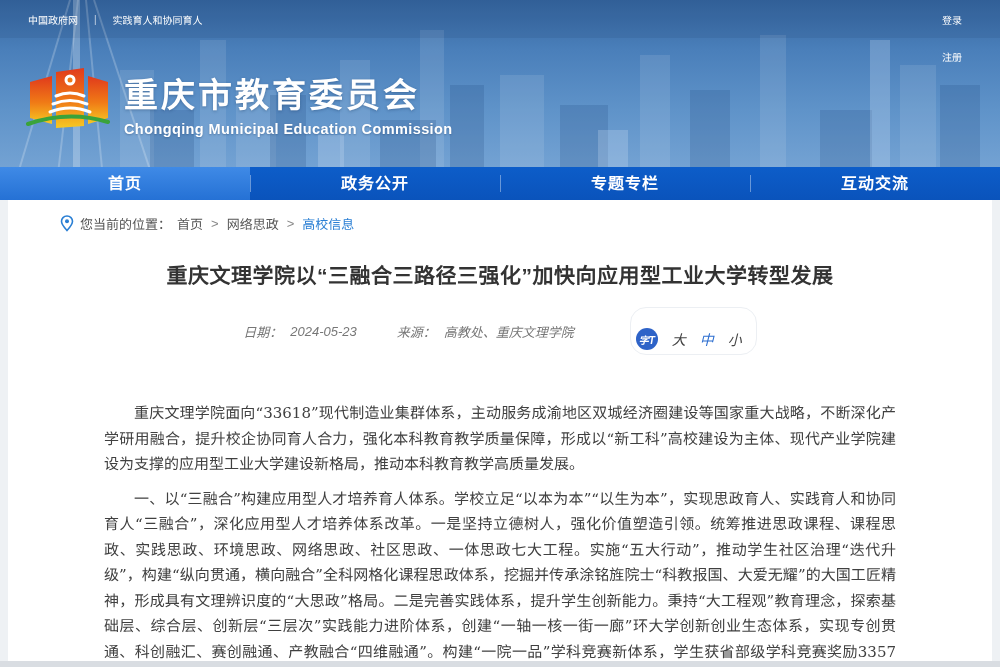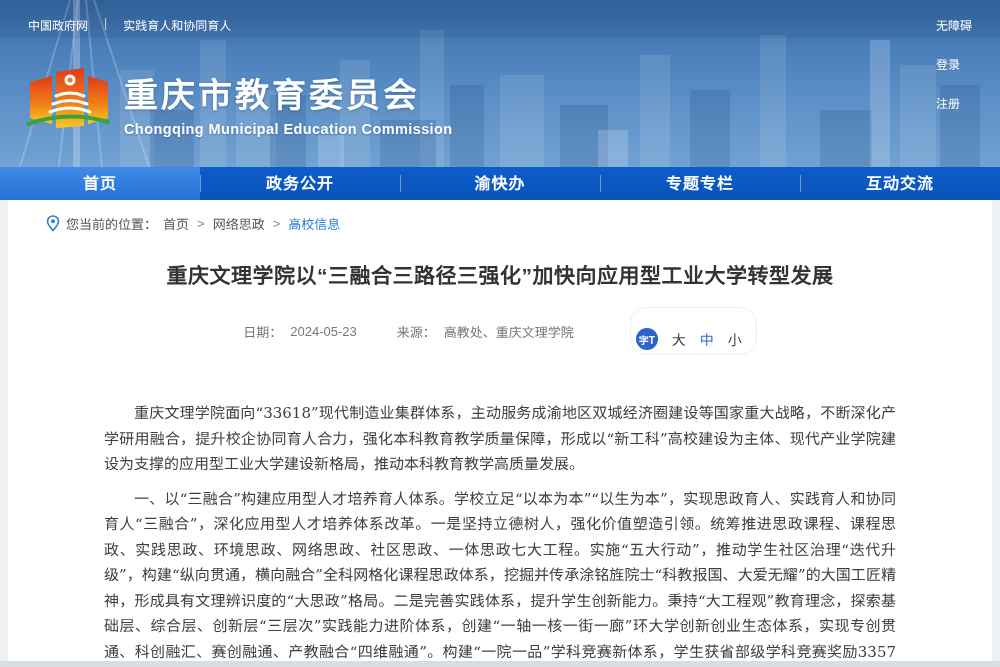--- a/index.html
+++ b/index.html
@@ -13,22 +13,22 @@
   }
   
   .banner {
     position:relative; height:200px;
     background:linear-gradient(180deg,#35659f 0%,#4a7fba 25%,#5f93c9 55%,#7fabd9 100%);
     overflow:hidden;
   }
   .banner svg.city { position:absolute; left:0; top:0; width:100%; height:100%; }
   .topbar {
     position:relative; z-index:3;
-    height:38px; display:flex; 
-    padding:16px 28px; color:#fff; font-size:12px;
+    height:38px; display:flex; align-items:center;
+    padding:16px 28px; color:#fff; font-size:10px;
     background:rgba(20,48,88,0.10);
   }
   .topbar .lk { cursor:pointer; }
   .topbar .dv { margin:0 16px; opacity:.7; }
   .topbar .right { margin-left:auto; display:flex; gap:22px;flex-direction:column; }
   .headrow {
     position:relative; z-index:3;
     height:129px; display:flex; align-items:center; padding:0 26px;
   }
   .logo { width:84px; height:74px; flex:0 0 auto; cursor:pointer; }
@@ -69,33 +69,33 @@
   .nav .item.active {
     background:linear-gradient(180deg,#3f8ae6,#2571d5);
   }
   
   .content {
     position:relative; margin:0 8px; background:#fff;
     height:461px; overflow:hidden; padding-top:14px;
   }
   .breadcrumb {
     display:flex; align-items:center; gap:6px;
-    padding-left:38px; font-size:13px; color:#555;
+    padding-left:52px; font-size:13px; color:#555;
   }
   .breadcrumb .pin { width:14px; height:17px; }
   .breadcrumb .bc-link { cursor:pointer; }
   .breadcrumb .sep { color:#888; margin:0 2px; }
   .breadcrumb .current { color:#2a7fd4; cursor:pointer; }
   .art-title {
     margin-top:26px; text-align:center;
     font-size:21px; font-weight:bold; color:#333; letter-spacing:.5px;
   }
   .meta {
     margin-top:18px; display:flex; justify-content:center; align-items:center;
-    font-size:13px; color:#777; gap:8px;
+    font-size:13px; color:#777; gap:8px;font-style:italic;
   }
   .meta .src { margin-left:32px; }
   .fontsize {
     margin-left:48px; display:flex; align-items:center; gap:14px;
     border:1px solid #eceff3; border-radius:16px; padding:20px 14px 4px 5px;
     background:#fff;
   }
   .fontsize .ficon {
     width:22px; height:22px; border-radius:50%; background:#2e63c8;
     color:#fff; font-size:10px; font-weight:bold;
@@ -192,21 +192,20 @@
     </svg>
     <div class="titles">
       <div class="cn">重庆市教育委员会</div>
       <div class="en">Chongqing Municipal Education Commission</div>
     </div>
   </div>
 
   <div class="nav">
     <div class="item active">首页</div>
     <div class="item">政务公开</div>
-    <div class="item">渝快办</div>
     <div class="item">专题专栏</div>
     <div class="item">互动交流</div>
   </div>
 </div>
 
 <div class="content">
 
   <div class="breadcrumb">
     <svg class="pin" viewBox="0 0 14 17">
       <path d="M7 1 C3.7 1 1.5 3.4 1.5 6.3 C1.5 9.6 7 15.5 7 15.5 C7 15.5 12.5 9.6 12.5 6.3 C12.5 3.4 10.3 1 7 1 Z" fill="none" stroke="#2a7fd4" stroke-width="1.6"></path>

